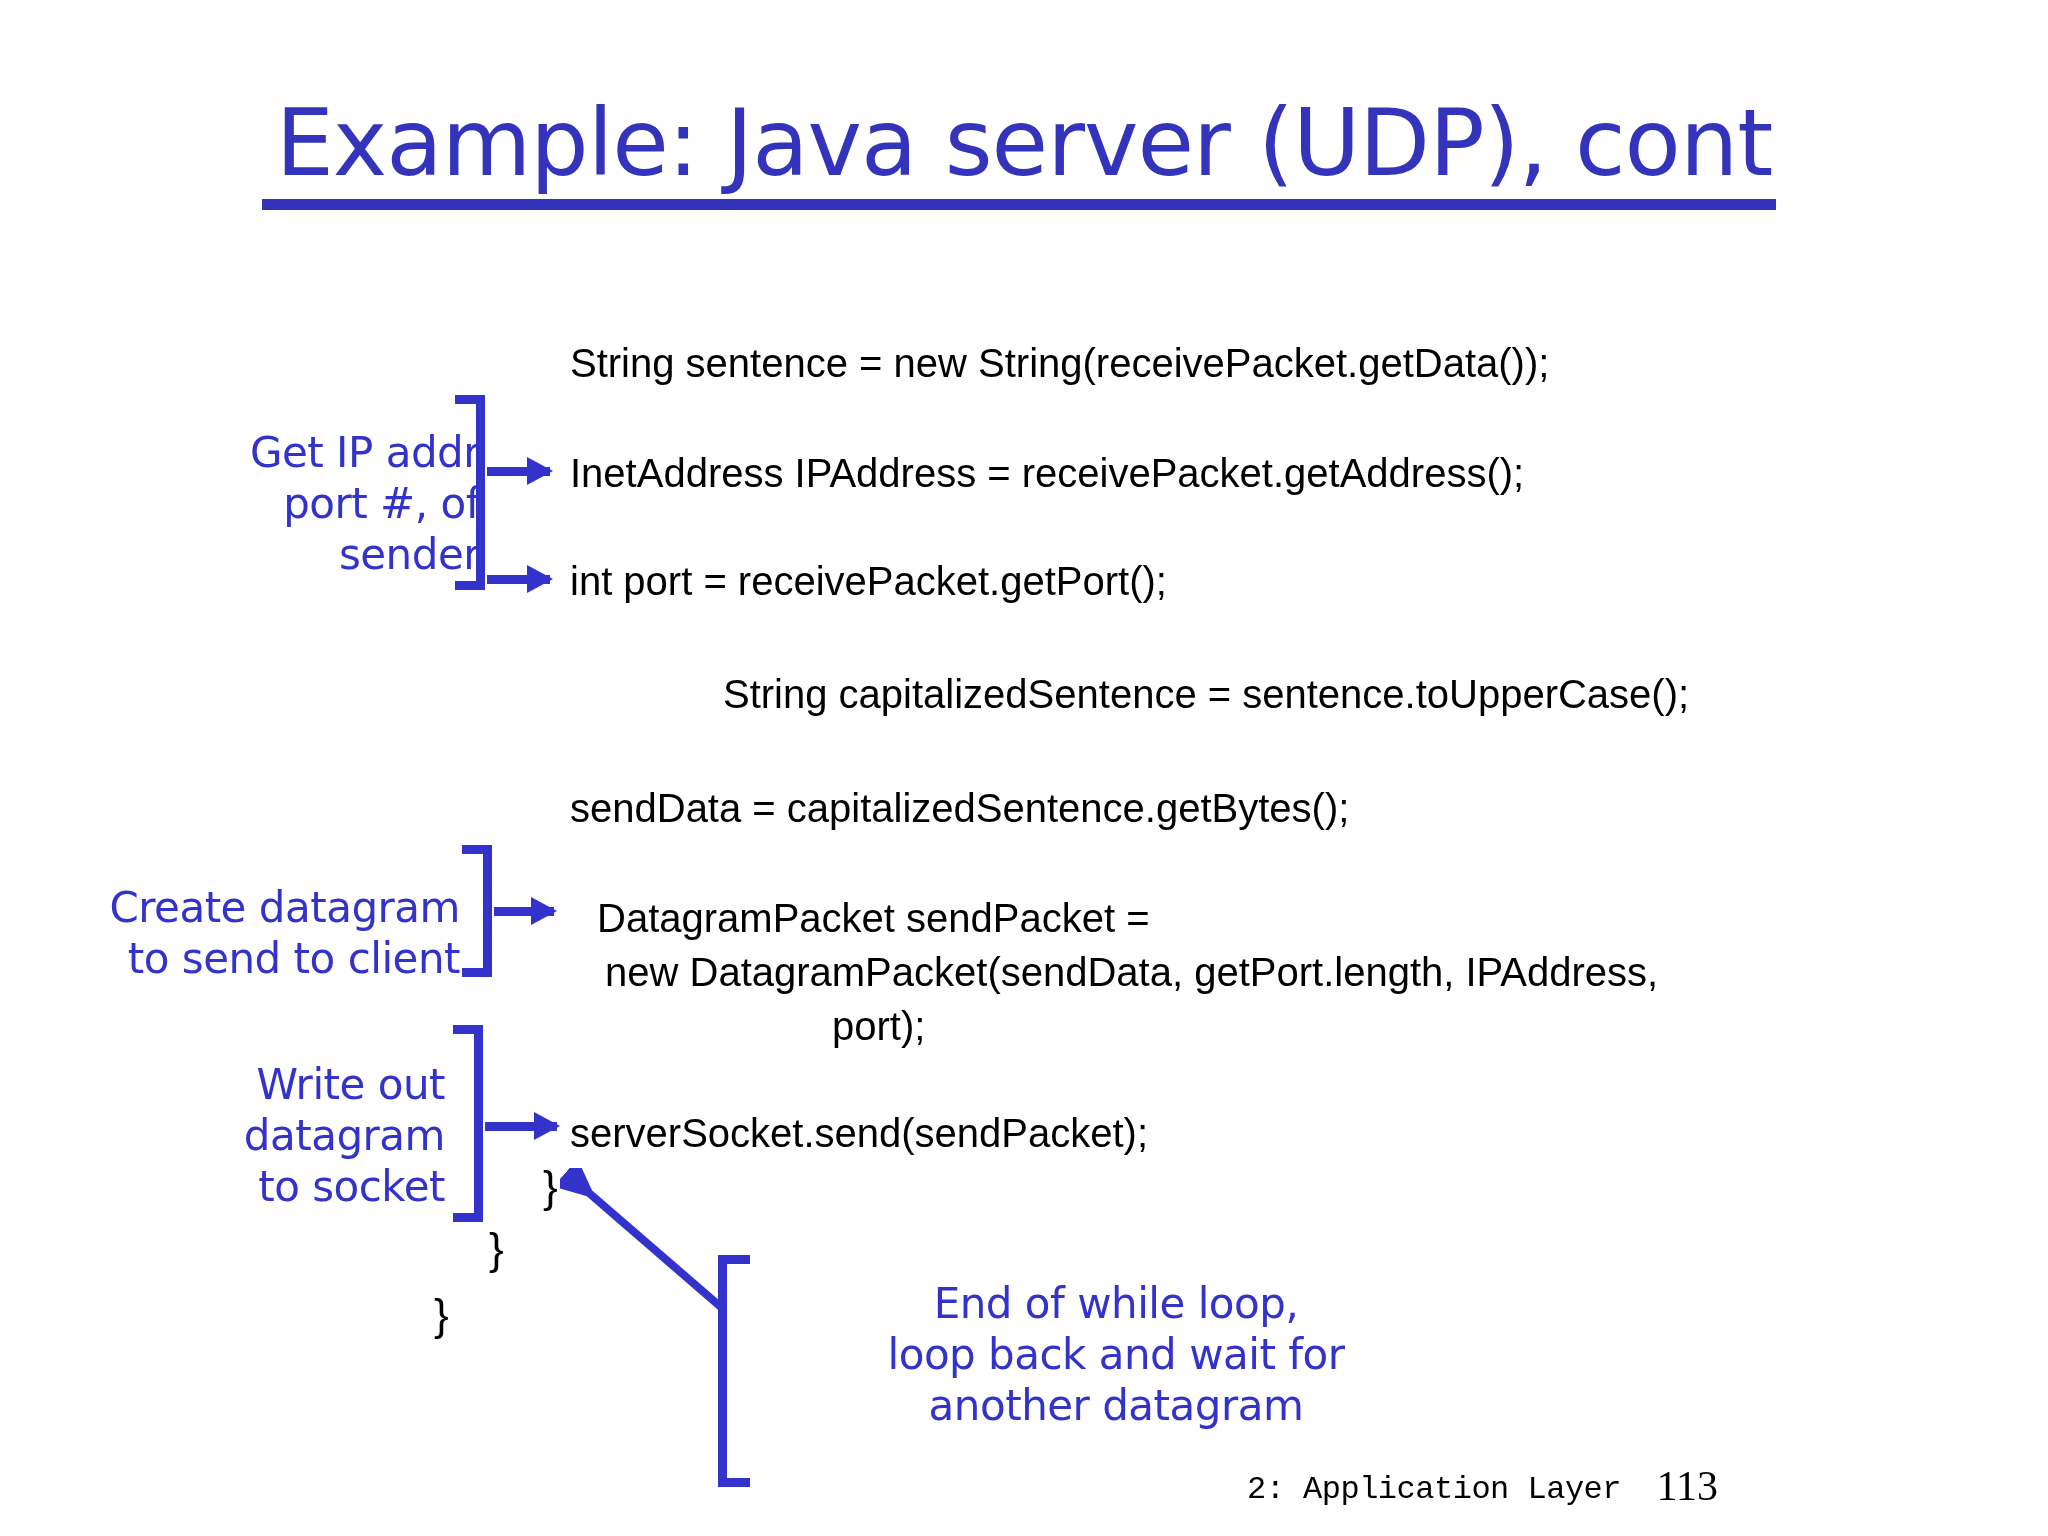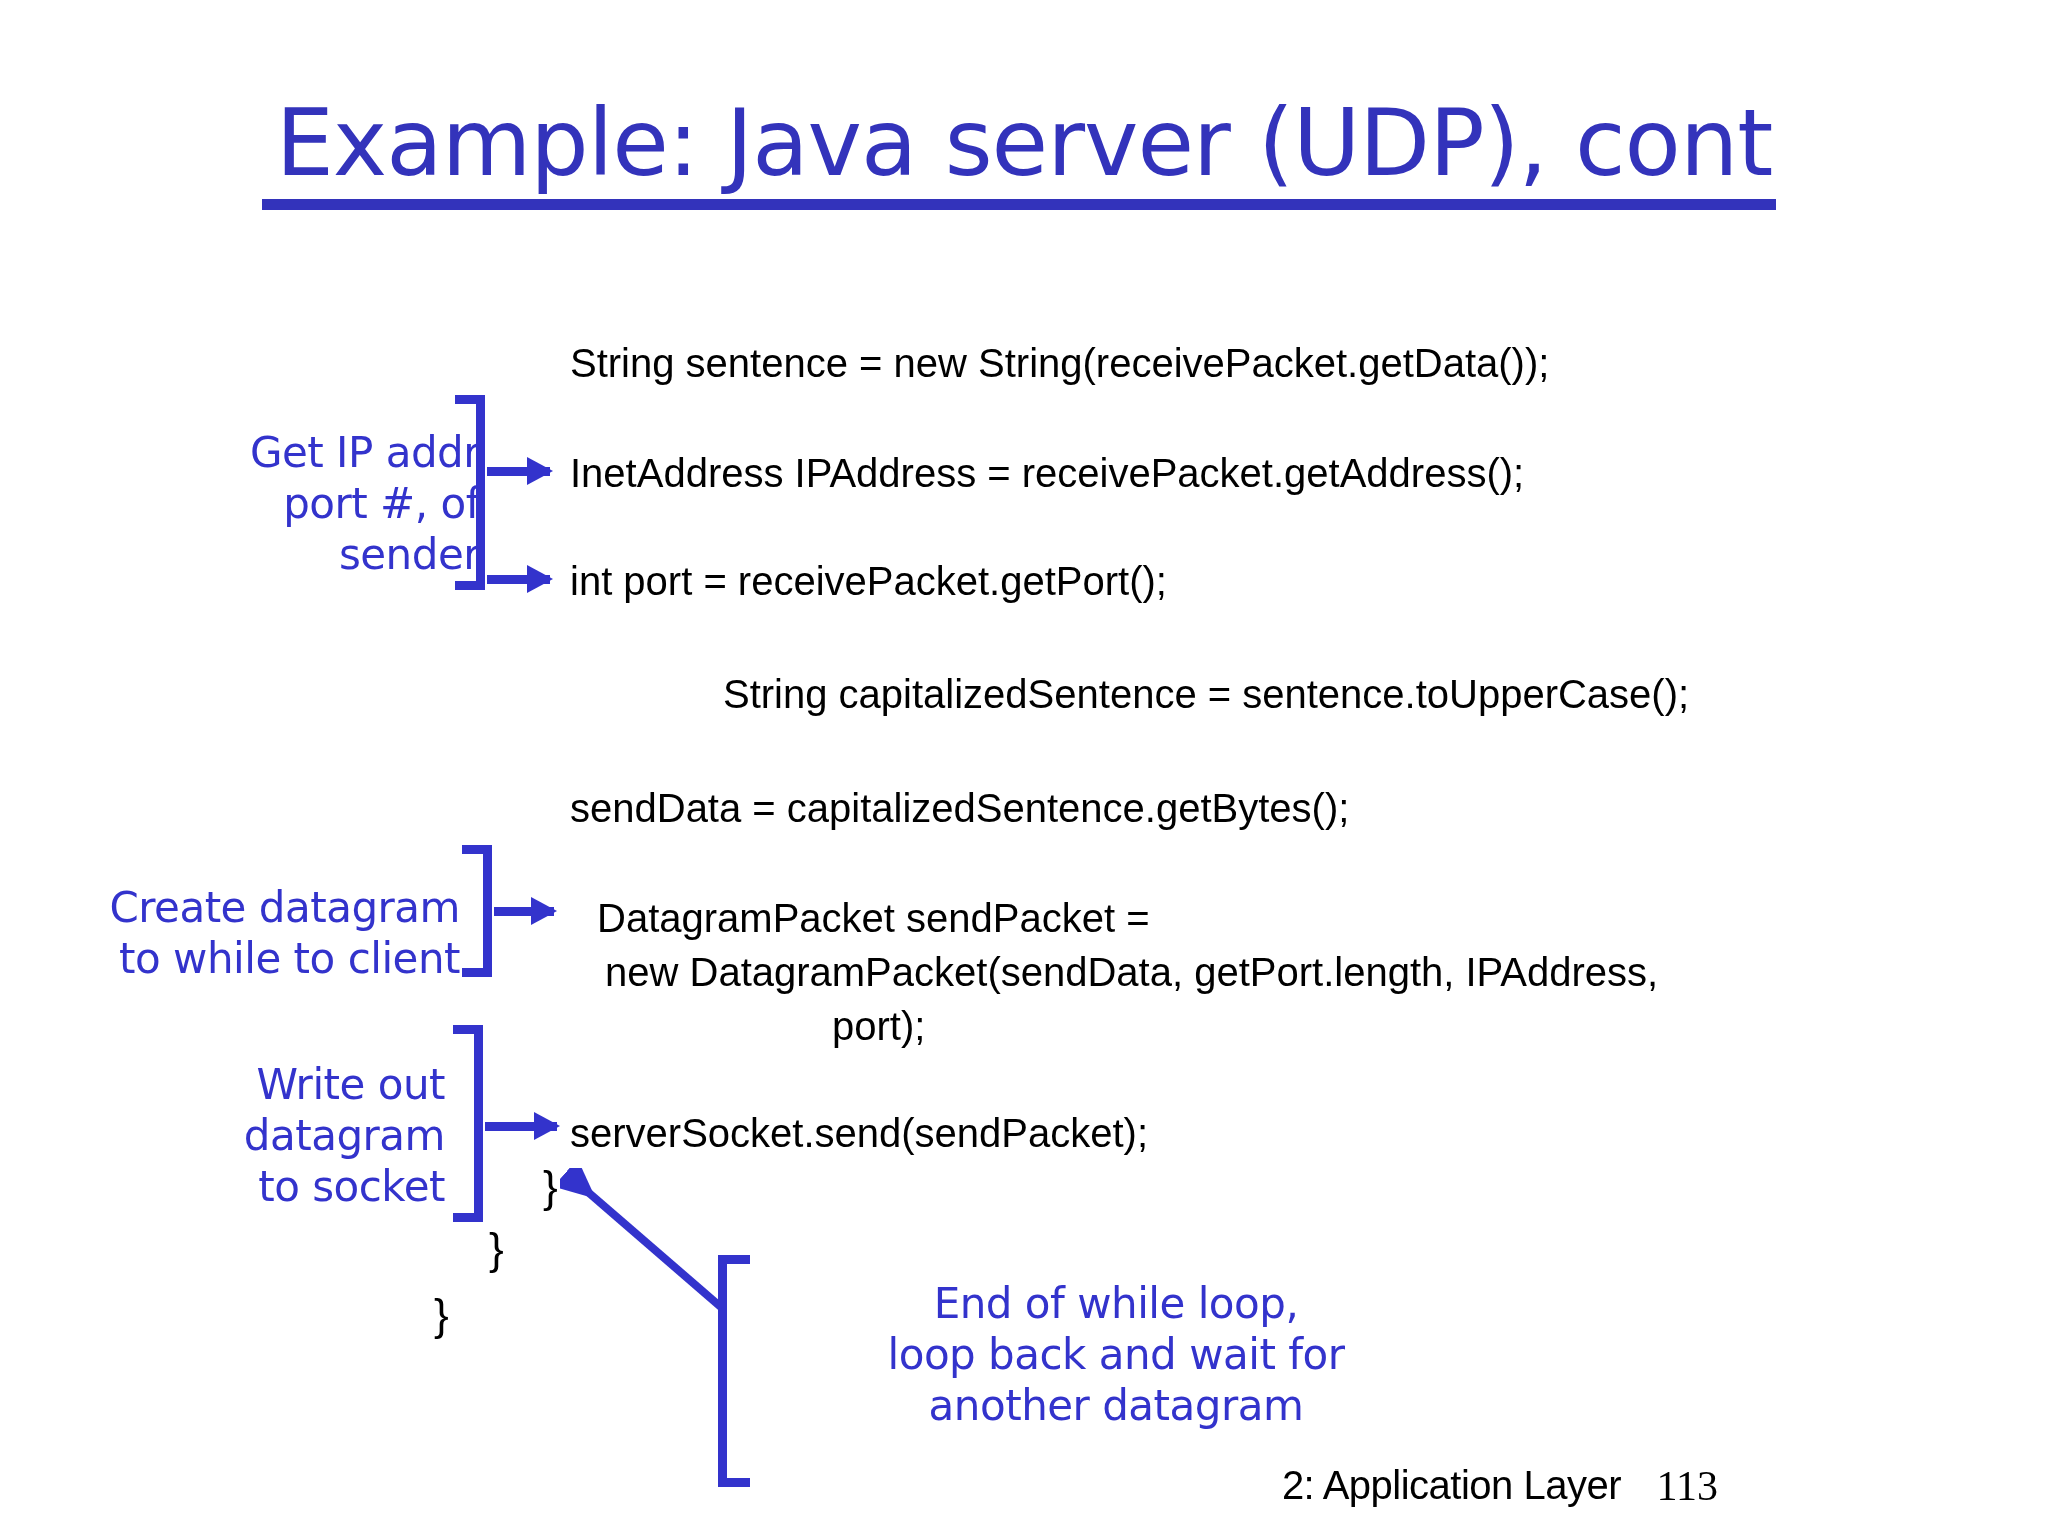--- a/index.html
+++ b/index.html
@@ -103,22 +103,22 @@
     border-top: 14px solid transparent;
     border-bottom: 14px solid transparent;
   }
   .diag-arrow { position: absolute; }
 
   
   #footer-label {
     position: absolute;
     right: 155px;
     bottom: 28px;
-    font-family: Liberation Sans, sans-serif;
-    font-size: 40px;
+    font-family: Liberation Mono, monospace;
+    font-size: 32px;
     color: #000000;
     letter-spacing: -0.5px;
     white-space: nowrap;
     text-align: right;
   }
   #footer-pagenum {
     position: absolute;
     right: 58px;
     bottom: 26px;
     font-family: "Liberation Serif", serif;
@@ -161,21 +161,21 @@
 port #, of
 sender</div>
 
   <div class="bracket-right" style="left:455px; top:395px; width:30px; height:195px;"></div>
 
   <div class="arrow-h" style="left:487px; top:467px; width:63px;"></div>
 
   <div class="arrow-h" style="left:487px; top:575px; width:63px;"></div>
 
   <div class="annot right" style="left:20px; top:855px; width:440px;">Create datagram
-to while to client</div>
+to send to client</div>
 
   <div class="bracket-right" style="left:462px; top:845px; width:30px; height:132px;"></div>
 
   <div class="arrow-h" style="left:494px; top:907px; width:60px;"></div>
 
   <div class="annot right" style="left:140px; top:1032px; width:305px;">Write out
 datagram
 to socket</div>
 
   <div class="bracket-right" style="left:453px; top:1025px; width:30px; height:197px;"></div>

